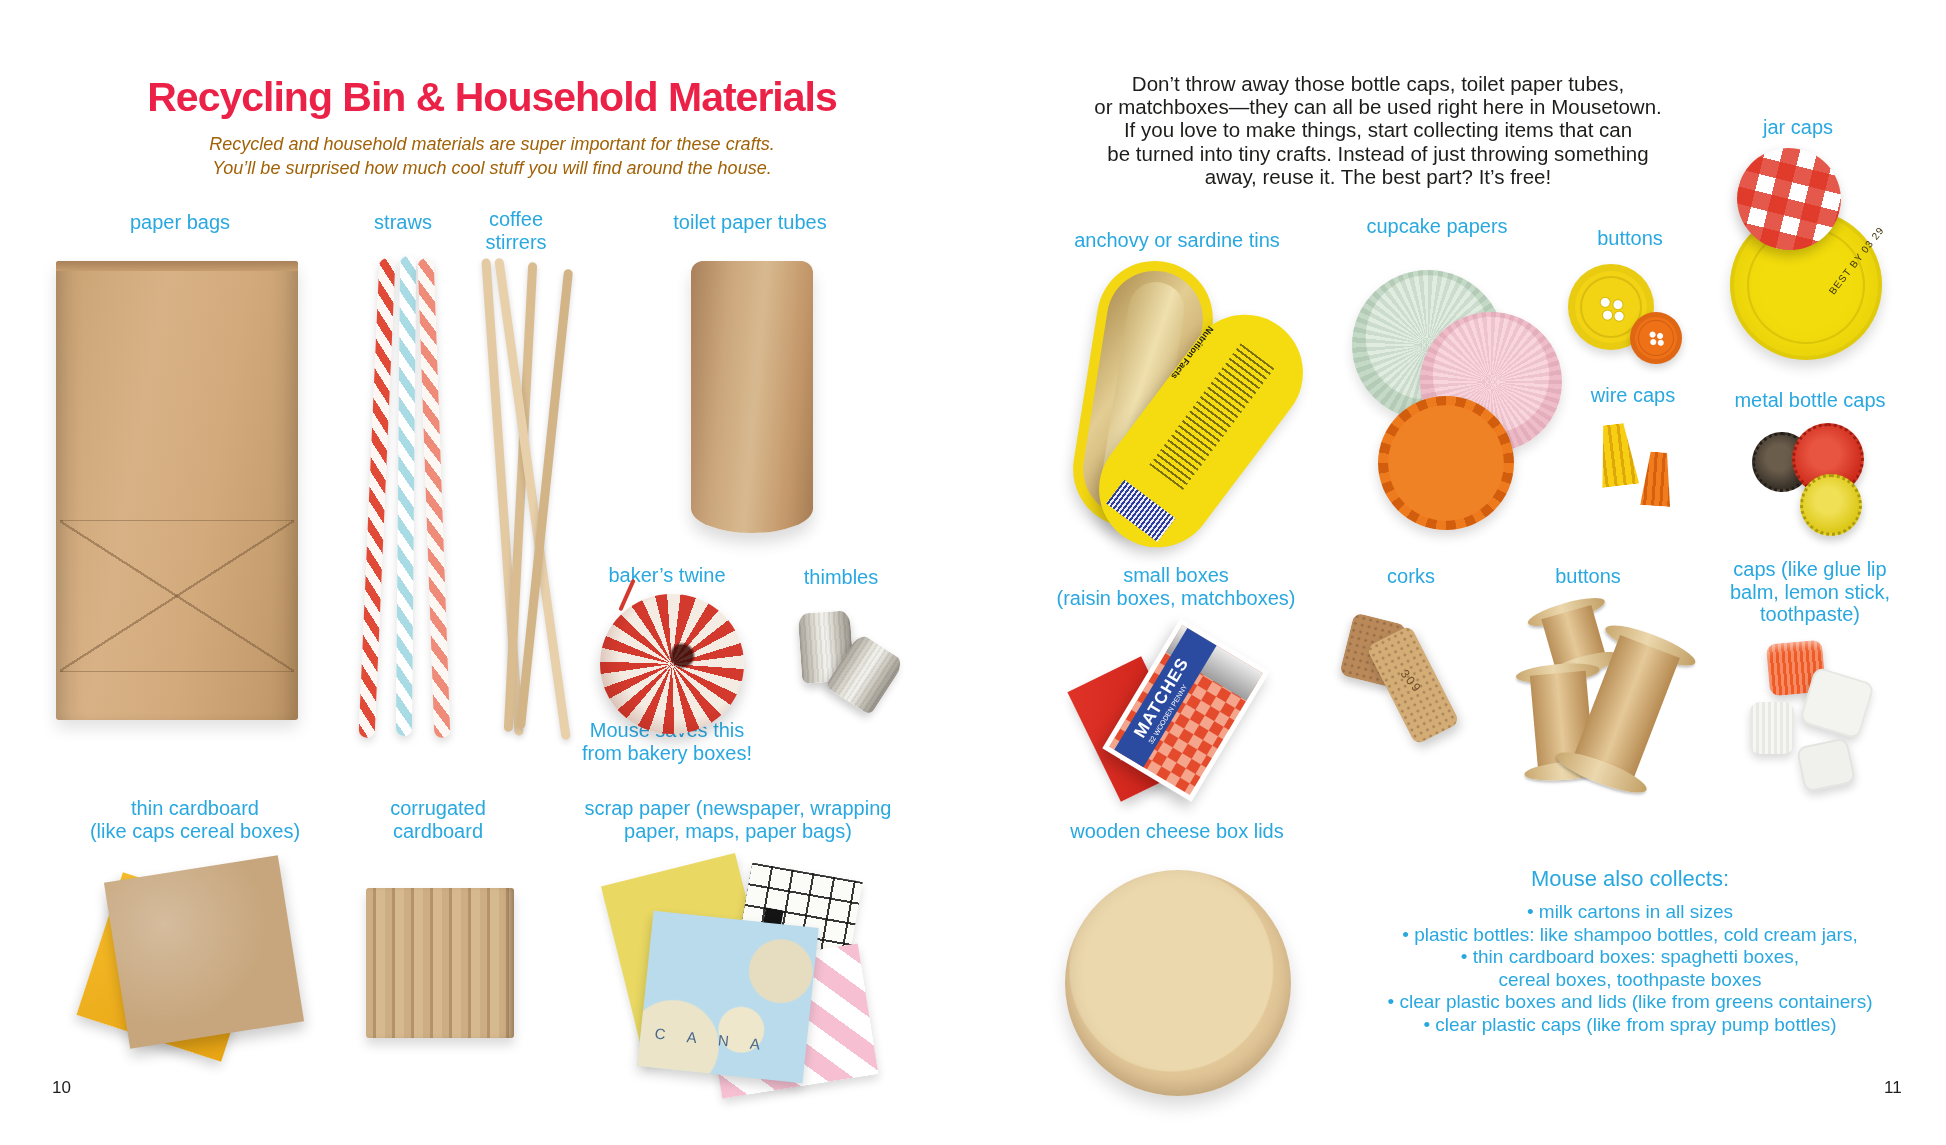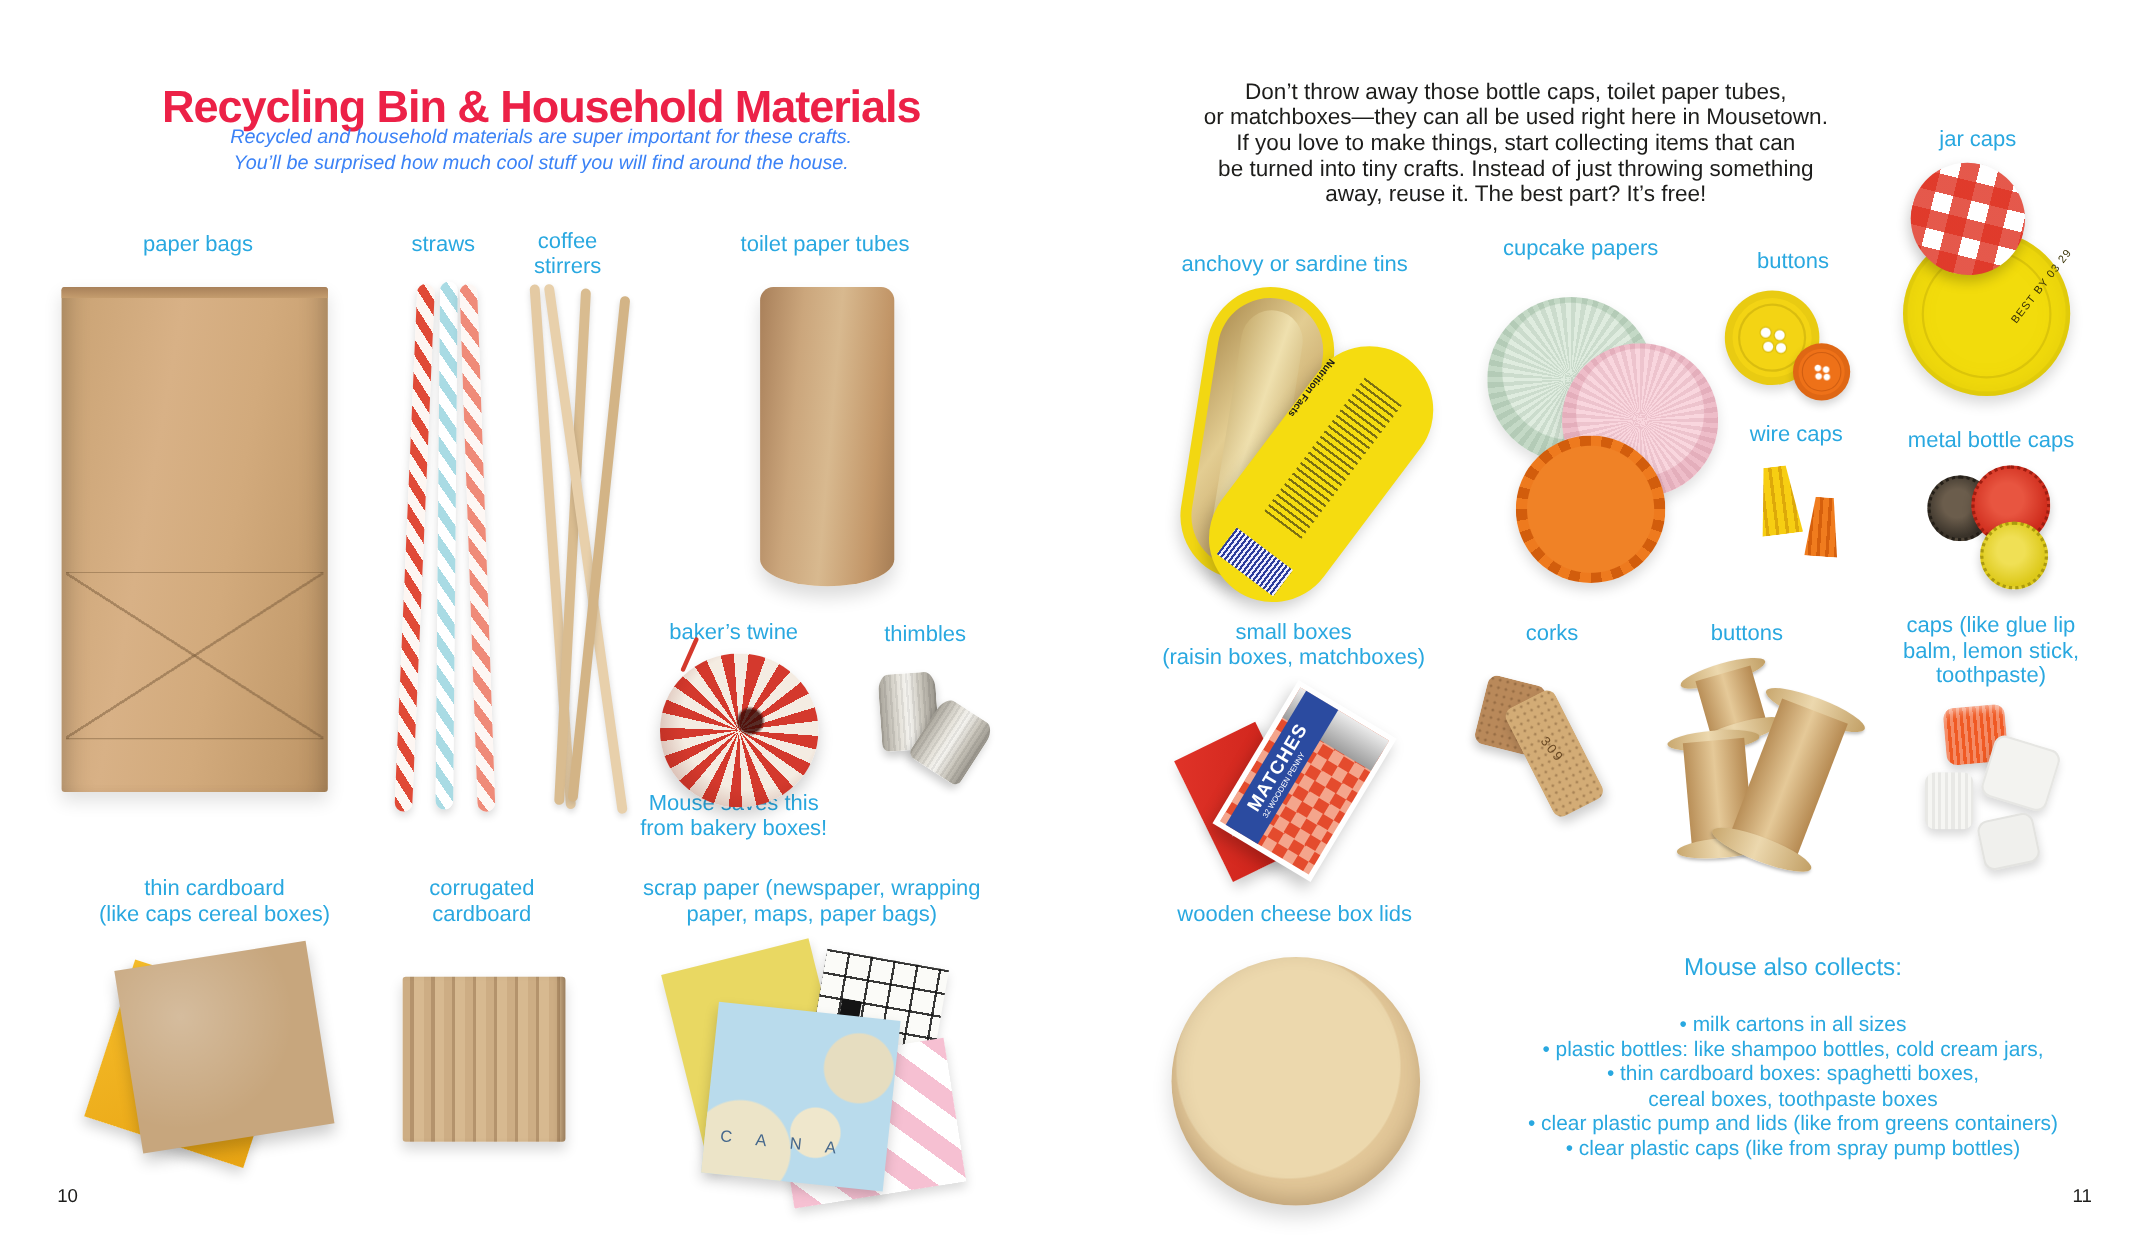--- a/index.html
+++ b/index.html
@@ -1,30 +1,30 @@
 <!DOCTYPE html>
 <html><head>
 <meta charset="utf-8">
 <style>
   html,body{margin:0;padding:0;background:#ffffff;}
   #spread{position:relative;width:1946px;height:1145px;background:#fff;overflow:hidden;
           font-family:"Liberation Sans",sans-serif;color:#1d1d1b;}
   
   .title{position:absolute;left:492px;top:74px;transform:translateX(-50%);
          font-size:41px;font-weight:bold;letter-spacing:-1px;color:#ec2147;white-space:nowrap;}
-  .subtitle{position:absolute;left:492px;top:112px;transform:translateX(-50%);
-            font-size:18px;font-style:italic;line-height:24px;text-align:center;color:#3b82f6;white-space:nowrap;}
+  .subtitle{position:absolute;left:492px;top:132px;transform:translateX(-50%);
+            font-size:18px;font-style:italic;line-height:24px;text-align:center;color:#a16207;white-space:nowrap;}
   .lbl{position:absolute;transform:translateX(-50%);color:#29a8e0;font-size:20px;
        line-height:22.5px;text-align:center;white-space:nowrap;}
   .intro{position:absolute;left:1378px;top:72px;transform:translateX(-50%);
          font-size:20.5px;line-height:23.2px;text-align:center;color:#1d1d1b;white-space:nowrap;}
   .collects-h{position:absolute;left:1630px;top:866px;transform:translateX(-50%);
               font-size:22px;font-weight:normal;color:#29a8e0;white-space:nowrap;}
   .collects{position:absolute;left:1630px;top:901px;transform:translateX(-50%);
-            font-size:19px;line-height:22.6px;text-align:center;color:#29a8e0;white-space:nowrap;margin-top:20px;}
+            font-size:19px;line-height:22.6px;text-align:center;color:#29a8e0;white-space:nowrap;}
   .pgnum{position:absolute;font-size:17px;color:#1d1d1b;}
   
   .ph{position:absolute;}
   
   .bag{left:56px;top:261px;width:242px;height:459px;border-radius:3px;
        background:linear-gradient(100deg,#c9a273,#d8b186 35%,#d2aa7c 60%,#c59d6e 85%,#bb9263);
        box-shadow:inset 20px 0 22px -16px rgba(0,0,0,.22),inset -20px 0 22px -16px rgba(0,0,0,.22),0 8px 16px rgba(0,0,0,.12);}
   .bag-top{position:absolute;left:0;right:0;top:0;height:10px;border-radius:3px 3px 0 0;
            background:linear-gradient(#a8815a,#c59d6e);}
   .bag-fold{position:absolute;left:4px;right:4px;bottom:48px;height:150px;
@@ -422,19 +422,19 @@
   </div>
 
   <div class="ph cheese"></div>
 
   <div class="collects-h">Mouse also collects:</div>
   <div class="collects">
     <div>• milk cartons in all sizes</div>
     <div>• plastic bottles: like shampoo bottles, cold cream jars,</div>
     <div>• thin cardboard boxes: spaghetti boxes,</div>
     <div>cereal boxes, toothpaste boxes</div>
-    <div>• clear plastic pump and lids (like from greens containers)</div>
+    <div>• clear plastic boxes and lids (like from greens containers)</div>
     <div>• clear plastic caps (like from spray pump bottles)</div>
   </div>
 
   <div class="pgnum" style="left:1884px;top:1078px">11</div>
 
 </div>
 
 </body></html>

